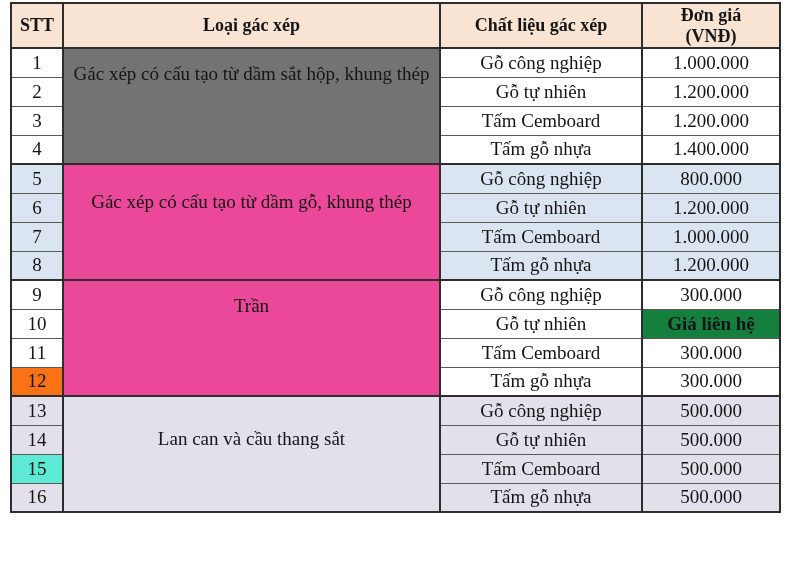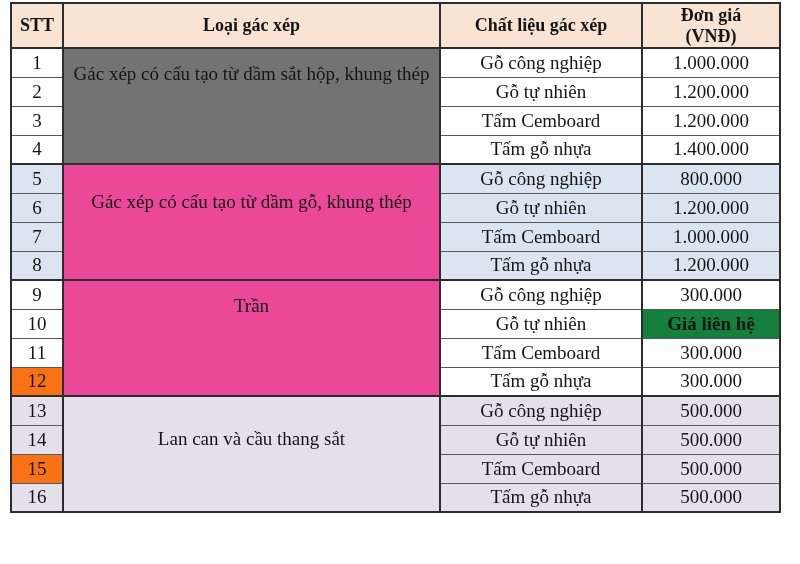--- a/index.html
+++ b/index.html
@@ -150,21 +150,21 @@
         <td class="glabel pad-3" rowspan="4" style="background: rgb(227, 223, 235);">Lan can và cầu thang sắt</td>
         <td class="material" style="background: rgb(227, 223, 235);">Gỗ công nghiệp</td>
         <td class="price" style="background: rgb(227, 223, 235);">500.000</td>
       </tr>
       <tr>
         <td class="stt" style="background: rgb(227, 223, 235);">14</td>
         <td class="material" style="background: rgb(227, 223, 235);">Gỗ tự nhiên</td>
         <td class="price" style="background: rgb(227, 223, 235);">500.000</td>
       </tr>
       <tr>
-        <td class="stt" style="background: #f97316;">15</td>
+        <td class="stt" style="background: #5eead4;">15</td>
         <td class="material" style="background: rgb(227, 223, 235);">Tấm Cemboard</td>
         <td class="price" style="background: rgb(227, 223, 235);">500.000</td>
       </tr>
       <tr>
         <td class="stt" style="background: rgb(227, 223, 235);">16</td>
         <td class="material" style="background: rgb(227, 223, 235);">Tấm gỗ nhựa</td>
         <td class="price" style="background: rgb(227, 223, 235);">500.000</td>
       </tr>
     </tbody>
 </table>

